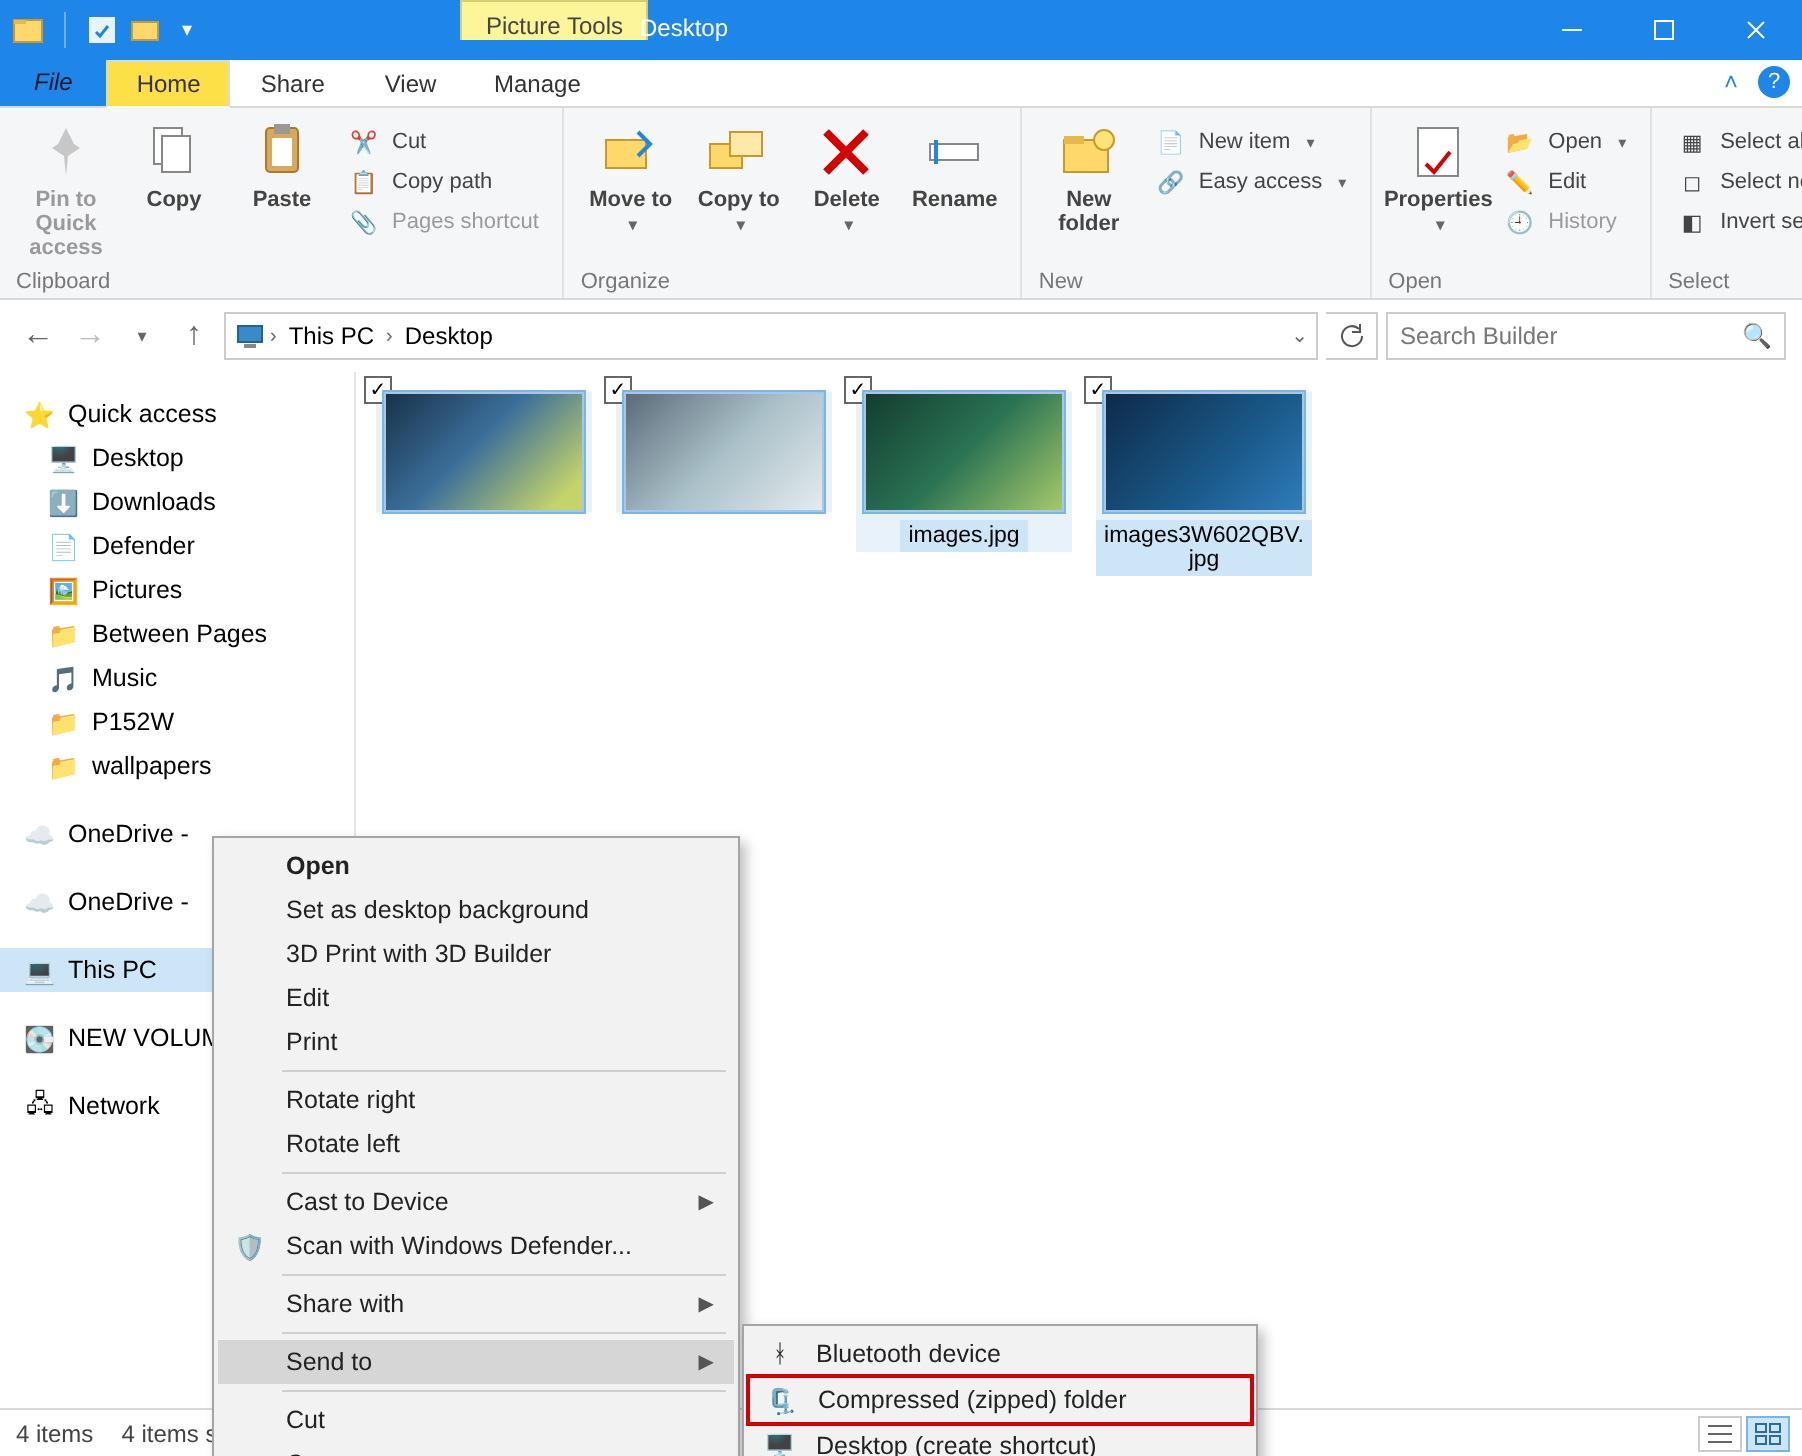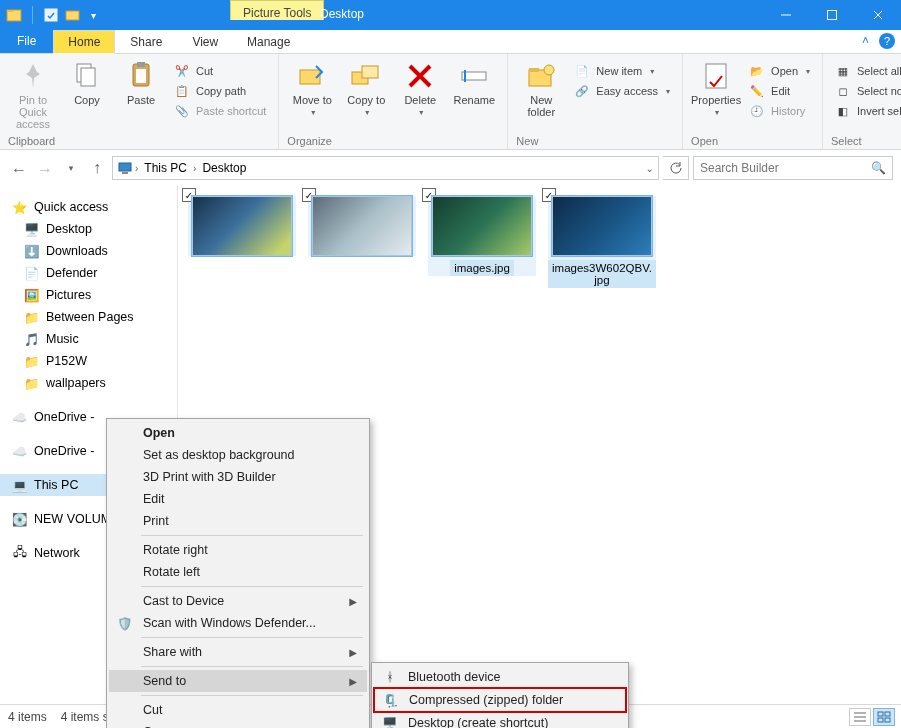--- a/index.html
+++ b/index.html
@@ -13,33 +13,33 @@
 .qat-chevron { color: #fff; font-size: 10px; padding: 0 4px; }
 .tool-tab { background: #fdf59a; color: #444; height: 20px; line-height: 24px; padding: 0 12px; margin-left: 140px; font-size: 12px; position: absolute; left: 90px; top: 0; border: 1px solid #d6ce6e; border-bottom:none;}
 .title-text { position: absolute; left: 320px; top: 7px; }
 .winctrls { position: absolute; right: 0; top: 0; display: flex; }
 .winctrls div { width: 46px; height: 30px; display: flex; align-items: center; justify-content: center; cursor: default;}
 .winctrls svg { width: 12px; height: 12px; stroke: #fff; fill: none; stroke-width: 1;}
 
 
 .tabstrip { height: 24px; background: #fff; border-bottom: 1px solid #d9d9d9; display: flex; align-items: flex-end; position: relative;}
 .tab { padding: 4px 14px 4px 14px; font-size: 12px; color: #333; cursor: default; border: 1px solid transparent; border-bottom:none;}
-.tab.file { background: #1e86e8; color: #ffffff; padding: 5px 16px;}
+.tab.file { background: #1e86e8; color: #0f172a; padding: 5px 16px; font-style: italic;}
 .tab.active { border: 1px solid #d9d9d9; border-bottom: 1px solid #fff; background: #fde047; margin-bottom:-1px;}
 .tab.manage { position:absolute; left: 232px; top:0; height:100%; display:flex; align-items:center;}
 .help-area { position: absolute; right: 6px; top: 3px; display: flex; gap: 10px; align-items:center; color:#1e86e8;}
 .help-area .chev { color:#1e86e8; font-size:12px;}
 .help-area .q { width:16px; height:16px; border-radius:50%; background:#1e86e8; color:#fff; display:flex; align-items:center; justify-content:center; font-size:11px;}
 
 
 .ribbon { height: 96px; background: #f5f6f7; border-bottom: 1px solid #d9d9d9; display: flex; font-size: 11px; color:#444;}
 .group { border-right: 1px solid #e1e1e1; display:flex; flex-direction:column; padding: 4px 8px 2px 8px; }
 .group-body { flex:1; display:flex; align-items:flex-start; gap: 4px;}
 .group-label { color:#777; font-size:11px; padding-top:2px;}
-.big-btn { display:flex; flex-direction:column; align-items:center; width: 50px; padding-top:2px; gap:2px; text-align:center; cursor:default;}
+.big-btn { display:flex; flex-direction:column; align-items:center; width: 50px; padding-top:2px; gap:2px; text-align:center; cursor:default;font-weight:bold;}
 .big-btn.disabled { color:#9a9a9a; }
 .big-btn svg, .big-btn .ico { width:32px; height:32px; }
 .big-btn .lbl { line-height:12px;}
 .small-col { display:flex; flex-direction:column; gap:2px; padding-top:4px;}
 .small-btn { display:flex; align-items:center; gap:6px; padding:1px 4px; cursor:default; white-space:nowrap;}
 .small-btn.disabled { color:#9a9a9a;}
 .small-btn .sic { width:16px; height:16px; display:inline-flex; align-items:center; justify-content:center;}
 .drop-ar {font-size:8px; color:#666; margin-left:2px;}
 
 
@@ -180,21 +180,21 @@
         <div class="small-btn">
             <span class="sic">✂️</span>
             <span>Cut</span>
           </div>
         <div class="small-btn">
             <span class="sic">📋</span>
             <span>Copy path</span>
           </div>
         <div class="small-btn disabled">
             <span class="sic">📎</span>
-            <span>Paste shortcut</span>
+            <span>Pages shortcut</span>
           </div>
       </div>
     </div>
     <div class="group-label">Clipboard</div>
   </div>
 
   <div class="group">
     <div class="group-body">
       <div class="big-btn">
         <svg class="ico" viewBox="0 0 32 32">

